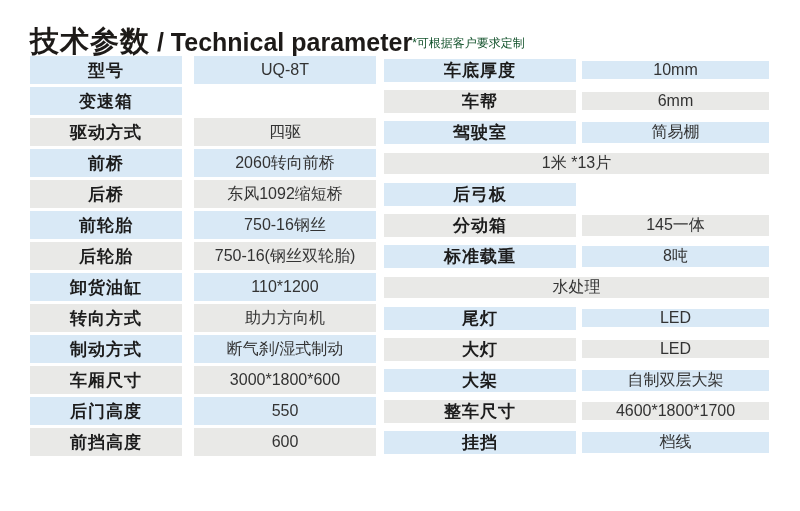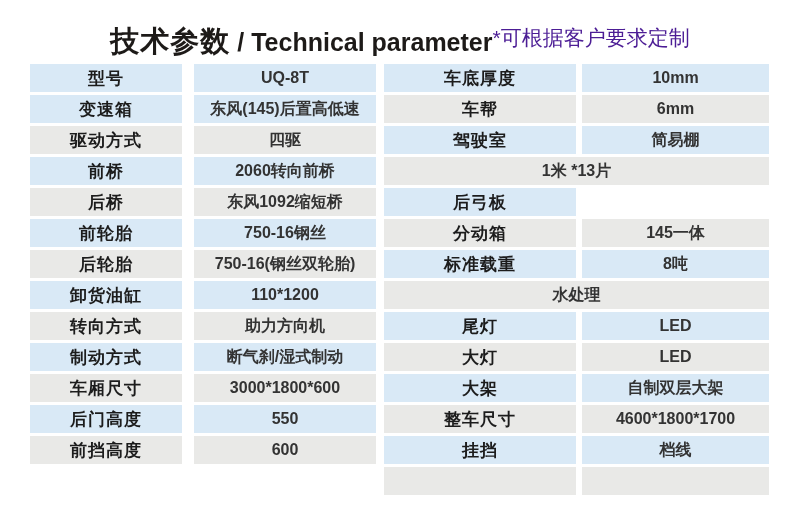--- a/index.html
+++ b/index.html
@@ -10,82 +10,81 @@
     font-family: "Liberation Sans", "DejaVu Sans", sans-serif;
     overflow: hidden;
   }
   .page {
     width: 800px;
     height: 511px;
     padding: 14px 30px 0 30px;
   }
   .header {
     display: flex;
-    justify-content: center;
+    justify-content: flex-start;
     align-items: flex-end;
     height: 42px;
-    margin-bottom: 8px;
   }
   .page-title {
     color: #1d1a18;
     white-space: nowrap;
     line-height: 1;
   }
   .title-zh {
     font-size: 29px;
     font-weight: 700;
     letter-spacing: 1px;
   }
   .title-rest {
     font-size: 25px;
     font-weight: 700;
   }
   .note {
-    font-size: 21px;
-    color: #4c1d95;
+    font-size: 12px;
+    color: #14532d;
     padding-bottom: 4px;
     white-space: nowrap;
   }
   .tables {
     display: flex;
     gap: 8px;
   }
   .spec-table {
     display: flex;
     flex-direction: column;
     row-gap: 3px;
   }
   .spec-table.left  { width: 346px; }
   .spec-table.right { width: 385px; }
   .row {
     display: flex;
     height: 28px;
   }
   .spec-table.left  .row { column-gap: 12px; }
-  .spec-table.right .row { column-gap: 6px; }
+  .spec-table.right .row { column-gap: 6px; align-items: center; }
   .cell {
     display: flex;
     align-items: center;
     justify-content: center;
     white-space: nowrap;
     overflow: hidden;
   }
   .row.blue .cell { background: var(--row-blue, #d9e9f6); }
   .row.gray .cell { background: var(--row-gray, #e9e9e7); }
   .cell.label {
     font-weight: 700;
     font-size: 17px;
     color: #1c1c1c;
     letter-spacing: 1px;
   }
   .spec-table.left  .cell.label { width: 152px; }
   .spec-table.right .cell.label { width: 192px; }
   .cell.value {
     flex: 1;
-    font-weight: 700;
+    font-weight: 400;
     font-size: 16px;
     color: #333333;
   }
 </style>
 </head>
 <body>
 
 <div class="page">
   <div class="header">
     <div class="page-title">
@@ -94,21 +93,20 @@
     <div class="note">*可根据客户要求定制</div>
   </div>
   <div class="tables">
     <div class="spec-table left" id="left-table">
         <div class="row blue">
           <div class="cell label">型号</div>
           <div class="cell value">UQ-8T</div>
         </div>
         <div class="row blue">
           <div class="cell label">变速箱</div>
-          <div class="cell value">东风(145)后置高低速</div>
         </div>
         <div class="row gray">
           <div class="cell label">驱动方式</div>
           <div class="cell value">四驱</div>
         </div>
         <div class="row blue">
           <div class="cell label">前桥</div>
           <div class="cell value">2060转向前桥</div>
         </div>
         <div class="row gray">

